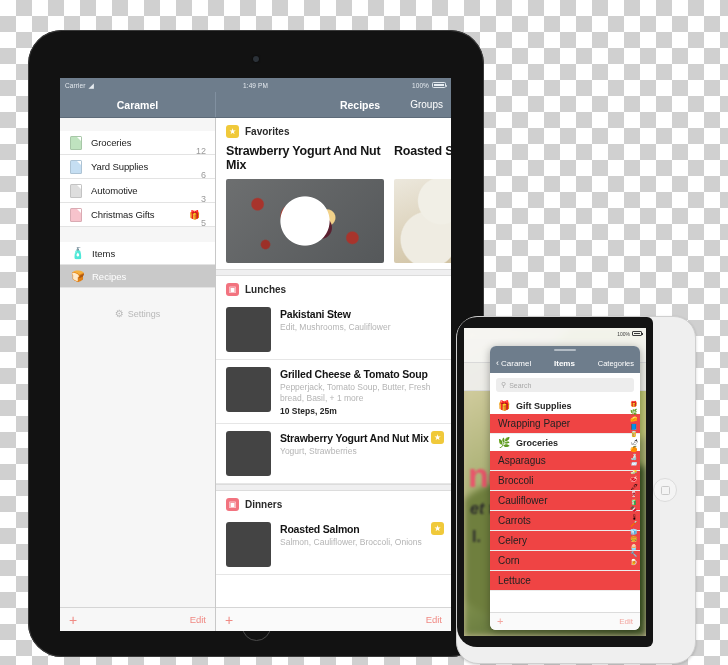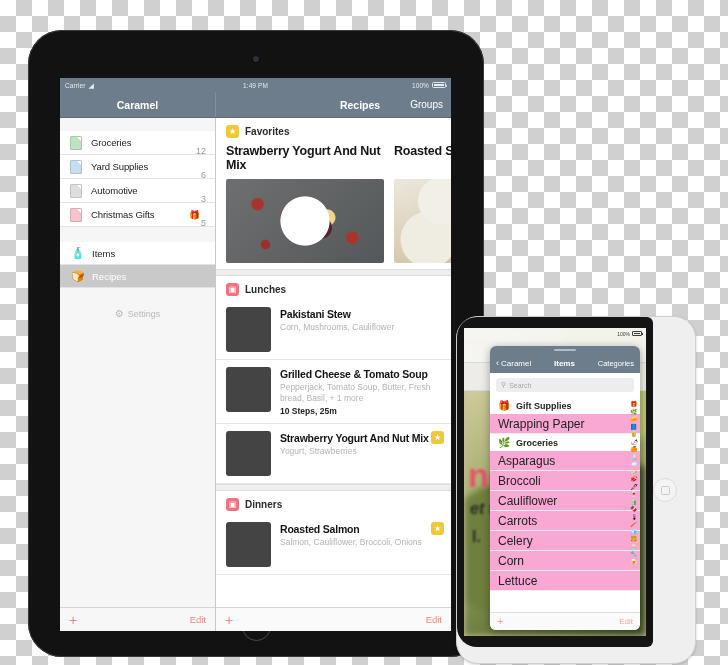--- a/index.html
+++ b/index.html
@@ -448,23 +448,23 @@
     display: flex; align-items: center; gap: 6px;
     padding: 3px 8px 3px 8px;
     font-size: 9px; font-weight: bold; color: #1f1f1f;
     background: #ffffff;
   }
   .cat-ico { font-size: 10px; width: 12px; text-align: center; }
   .item-row {
     height: 20px;
     display: flex; align-items: center;
     padding: 0 8px;
-    font-size: 12px; color: #222;
+    font-size: 10px; color: #222;
     border-bottom: 1px solid #ececec;
-    background: #f9a8d4;
+    background: #ef4444;
   }
   .pop-index {
     position: absolute;
     right: 2px; top: 4px;
     display: flex; flex-direction: column; gap: 1.5px;
     align-items: center;
   }
   .pop-index span { font-size: 6px; line-height: 1; }
   .pop-toolbar {
     height: 18px; background: #fafafa;
@@ -600,21 +600,21 @@
 
           <div class="sect-head">
             <span class="sect-icon" style="background:#f2737f">▣</span>
             <span class="sect-title">Lunches</span>
           </div>
 
           <div class="recipe-row">
             <div class="recipe-thumb photo-stew"></div>
             <div class="recipe-meta">
               <div class="recipe-name">Pakistani Stew</div>
-              <div class="recipe-ingredients">Corn, Mushrooms, Cauliflower</div>
+              <div class="recipe-ingredients">Edit, Mushrooms, Cauliflower</div>
             </div>
           </div>
 
           <div class="recipe-row">
             <div class="recipe-thumb photo-grilled"></div>
             <div class="recipe-meta">
               <div class="recipe-name">Grilled Cheese &amp; Tomato Soup</div>
               <div class="recipe-ingredients">Pepperjack, Tomato Soup, Butter, Fresh bread, Basil,  + 1 more</div>
               <div class="recipe-steps">10 Steps, 25m</div>
             </div>

